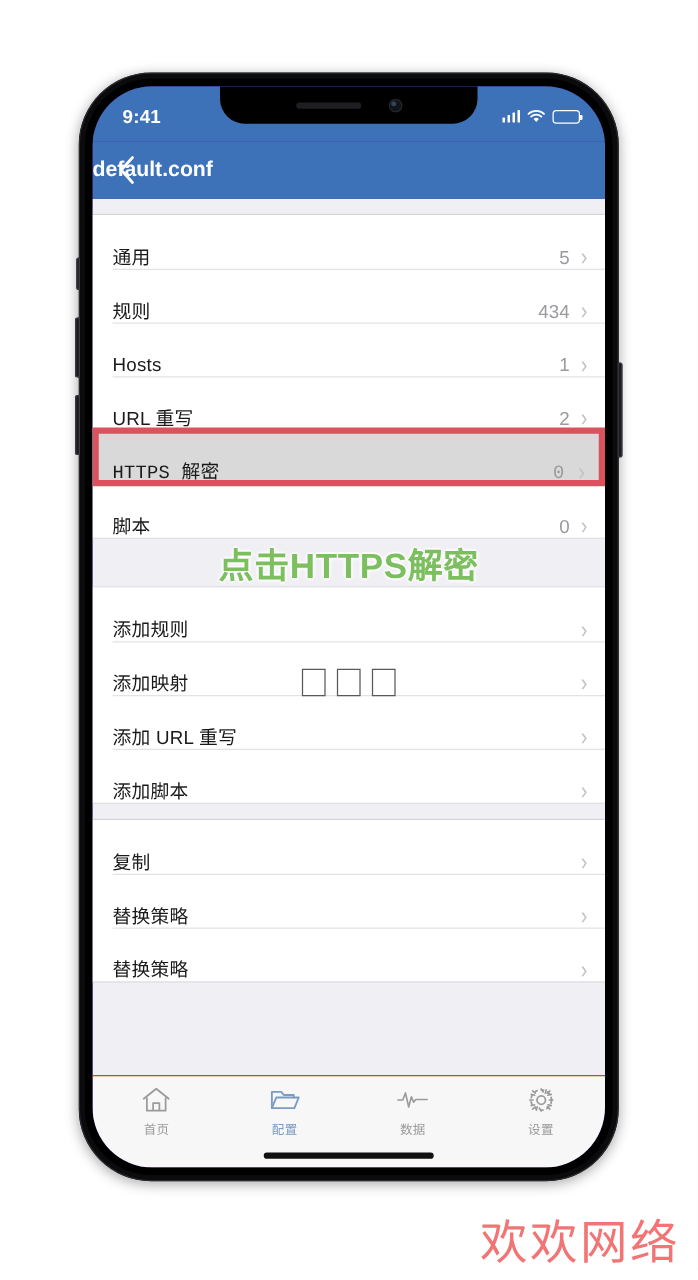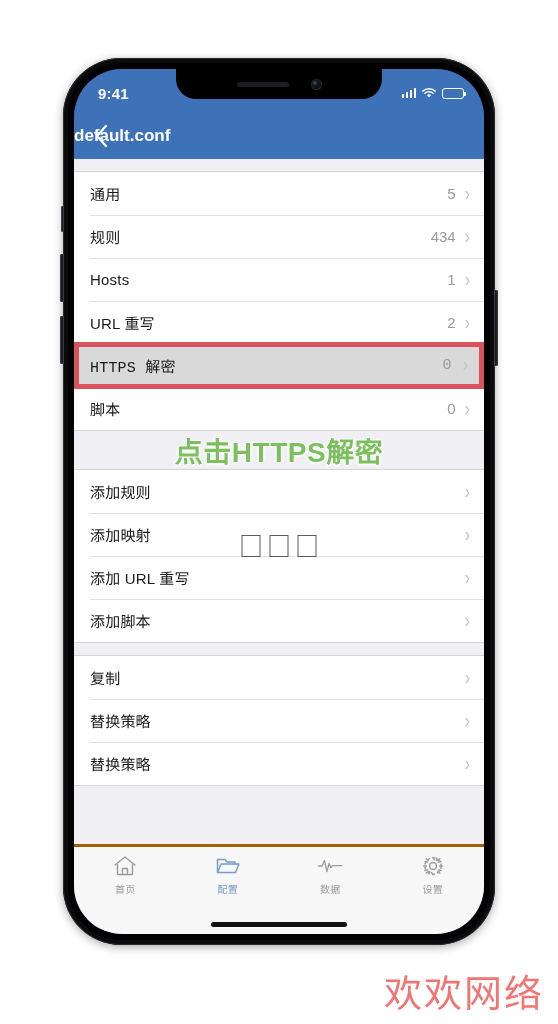--- a/index.html
+++ b/index.html
@@ -216,21 +216,21 @@
     background: #efeff4;
   }
   .list-group {
     background: #fff;
     border-top: 1px solid #d4d4d6;
     border-bottom: 1px solid #d4d4d6;
   }
   .list-row {
     height: 43px;
     display: flex;
-    align-items: center;
+    align-items: flex-end;
     padding: 0 14px 0 16px;
     box-sizing: border-box;
     background: #fff;
     position: relative;
     cursor: pointer;
   }
   .list-row + .list-row::before {
     content: "";
     position: absolute;
     left: 16px; right: 0; top: 0;
@@ -317,23 +317,23 @@
     border: 1.6px solid #595959;
     box-sizing: border-box;
     background: transparent;
   }
 
   
   #tab-bar {
     position: absolute;
     left: 0; right: 0;
     bottom: 0;
-    height: 90px;
+    height: 74px;
     background: #f7f7f7;
-    border-top: 3px solid #a16207;
+    border-top: 1px solid #a16207;
     display: flex;
     align-items: flex-start;
     padding-top: 7px;
     box-sizing: border-box;
     z-index: 15;
   }
   .tab-item {
     flex: 1;
     display: flex;
     flex-direction: column;

